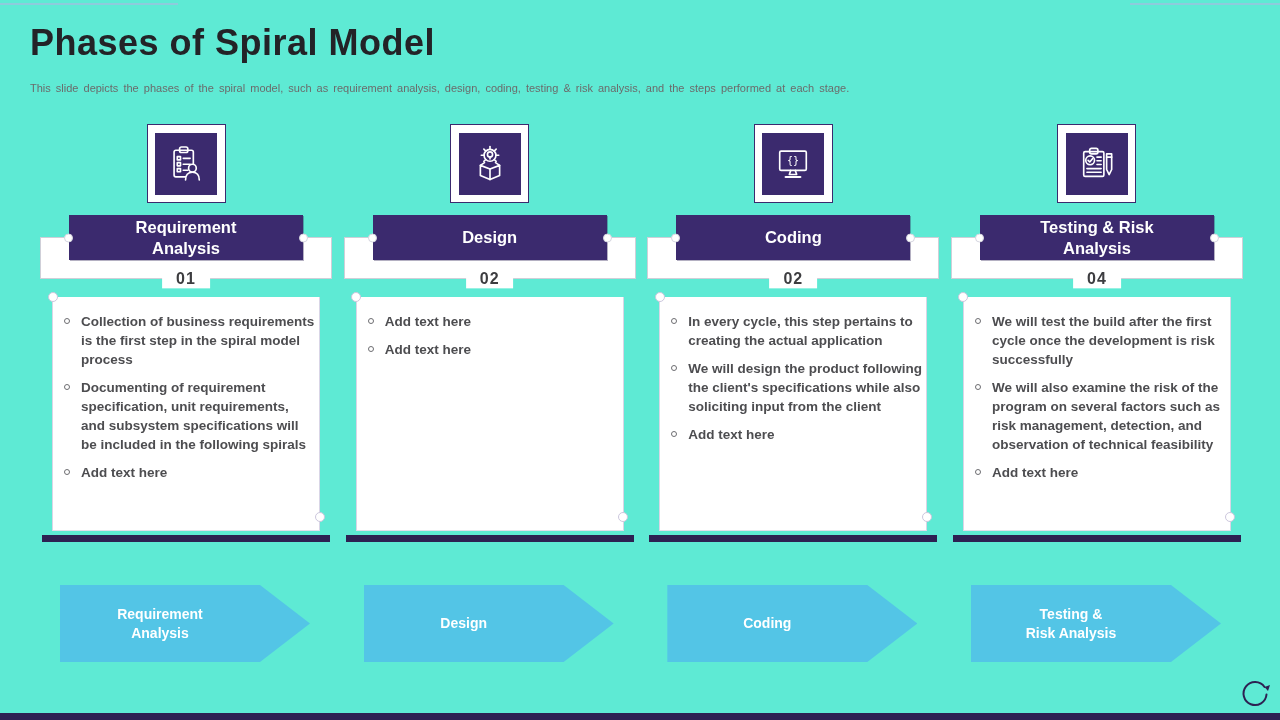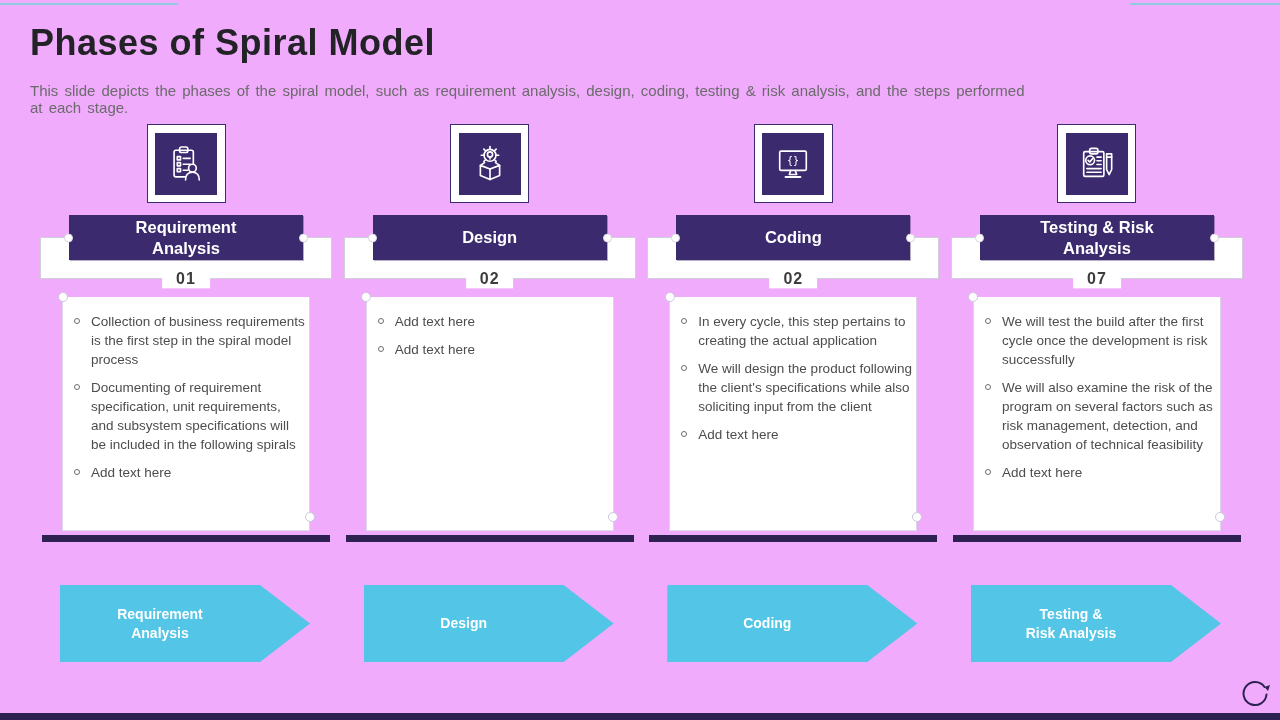--- a/index.html
+++ b/index.html
@@ -1,29 +1,29 @@
 <!DOCTYPE html>
 <html><head>
 <meta charset="utf-8">
 <style>
   * { margin:0; padding:0; box-sizing:border-box; }
   html,body { width:1280px; height:720px; }
   body { font-family:"Liberation Sans", sans-serif; background:#fff; }
-  .slide { position:relative; width:1280px; height:720px; background:#f0abfc; overflow:hidden; }
+  .slide { position:relative; width:1280px; height:720px; background:#5eead4; overflow:hidden; }
 
   
   .deco-line-left  { position:absolute; top:3px; left:0; width:178px; height:2px; background:#8ecbdc; }
   .deco-line-right { position:absolute; top:3px; right:0; width:150px; height:2px; background:#8ecbdc; }
   
   .bottom-bar { position:absolute; left:0; bottom:0; width:100%; height:7px; background:#2d2152; }
   .spiral-icon { position:absolute; right:8px; bottom:8px; }
 
   .page-title { position:absolute; left:30px; top:22px; font-size:36px; font-weight:700;
                 color:#232327; letter-spacing:.5px; }
-  .page-subtitle { position:absolute; left:30px; top:82px; width:1000px; font-size:15px;
+  .page-subtitle { position:absolute; left:30px; top:82px; width:1000px; font-size:11px;
                    color:#6b6b6b; word-spacing:2px; }
 
   .columns { position:absolute; top:124px; left:40px; width:1203px; display:flex; justify-content:space-between; }
   .column { width:292px; display:flex; flex-direction:column; align-items:center; }
 
   .icon-frame { width:79px; height:79px; border:1px solid #3b2a6e; background:#fff;
                 display:flex; align-items:center; justify-content:center; }
   .icon-box { width:62px; height:62px; background:#3b2a6e; display:flex; align-items:center; justify-content:center; }
 
   .title-zone { position:relative; width:100%; height:64px; margin-top:12px; }
@@ -32,23 +32,23 @@
                 background:#3b2a6e; z-index:2; display:flex; align-items:center; justify-content:center;
                 box-shadow:1px 1px 0 rgba(40,30,80,.35); }
   .header-bar .bar-label { color:#fff; font-size:16.5px; font-weight:700; text-align:center;
                            line-height:1.25; white-space:pre-line; }
   .dot { position:absolute; top:50%; width:9px; height:9px; border-radius:50%; background:#fff;
          border:1px solid #d6d6e0; transform:translateY(-50%); z-index:3; }
   .dot.left { left:-5px; } .dot.right { right:-5px; }
   .num-label { position:absolute; left:50%; bottom:0; transform:translate(-50%,52%); background:#fff;
                padding:0 14px; font-size:16px; font-weight:700; color:#3d3d40; z-index:3; letter-spacing:1px; }
 
-  .content-box { position:relative; width:248px; height:234px; margin-top:18px;
+  .content-box { position:relative; width:268px; height:234px; margin-top:18px;
                  border-left:1px solid #d9d5e6; border-right:1px solid #d9d5e6; border-bottom:1px solid #e3e0ee;
-                 background:#fff; }
+                 background:#fff;font-weight:bold; }
   .corner-dot { position:absolute; width:10px; height:10px; border-radius:50%; background:#fff;
                 border:1px solid #ccc7dd; z-index:2; }
   .corner-dot.tl { left:-5.5px; top:-5px; }
   .corner-dot.br { right:-5.5px; bottom:8px; }
   ul.bullets { list-style:none; padding:15px 4px 0 10px; }
   ul.bullets li { display:flex; margin-bottom:9px; }
   .bullet-marker { flex:0 0 auto; width:6px; height:6px; border:1.3px solid #6e6e72; border-radius:50%;
                    margin:6px 11px 0 1px; }
   .bullet-text { font-size:13.5px; line-height:19px; color:#4d4d50; }
 
@@ -240,21 +240,21 @@
         </div>
       </div>
       <div class="title-zone">
         <div class="num-box"></div>
         <div class="header-bar">
           <span class="dot left"></span>
           <span class="bar-label">Testing &amp; Risk
 Analysis</span>
           <span class="dot right"></span>
         </div>
-        <div class="num-label">07</div>
+        <div class="num-label">04</div>
       </div>
       <div class="content-box">
         <span class="corner-dot tl"></span>
         <span class="corner-dot br"></span>
         <ul class="bullets">
             <li>
               <span class="bullet-marker"></span>
               <span class="bullet-text">We will test the build after the first cycle once the development is risk successfully</span>
             </li>
             <li>

